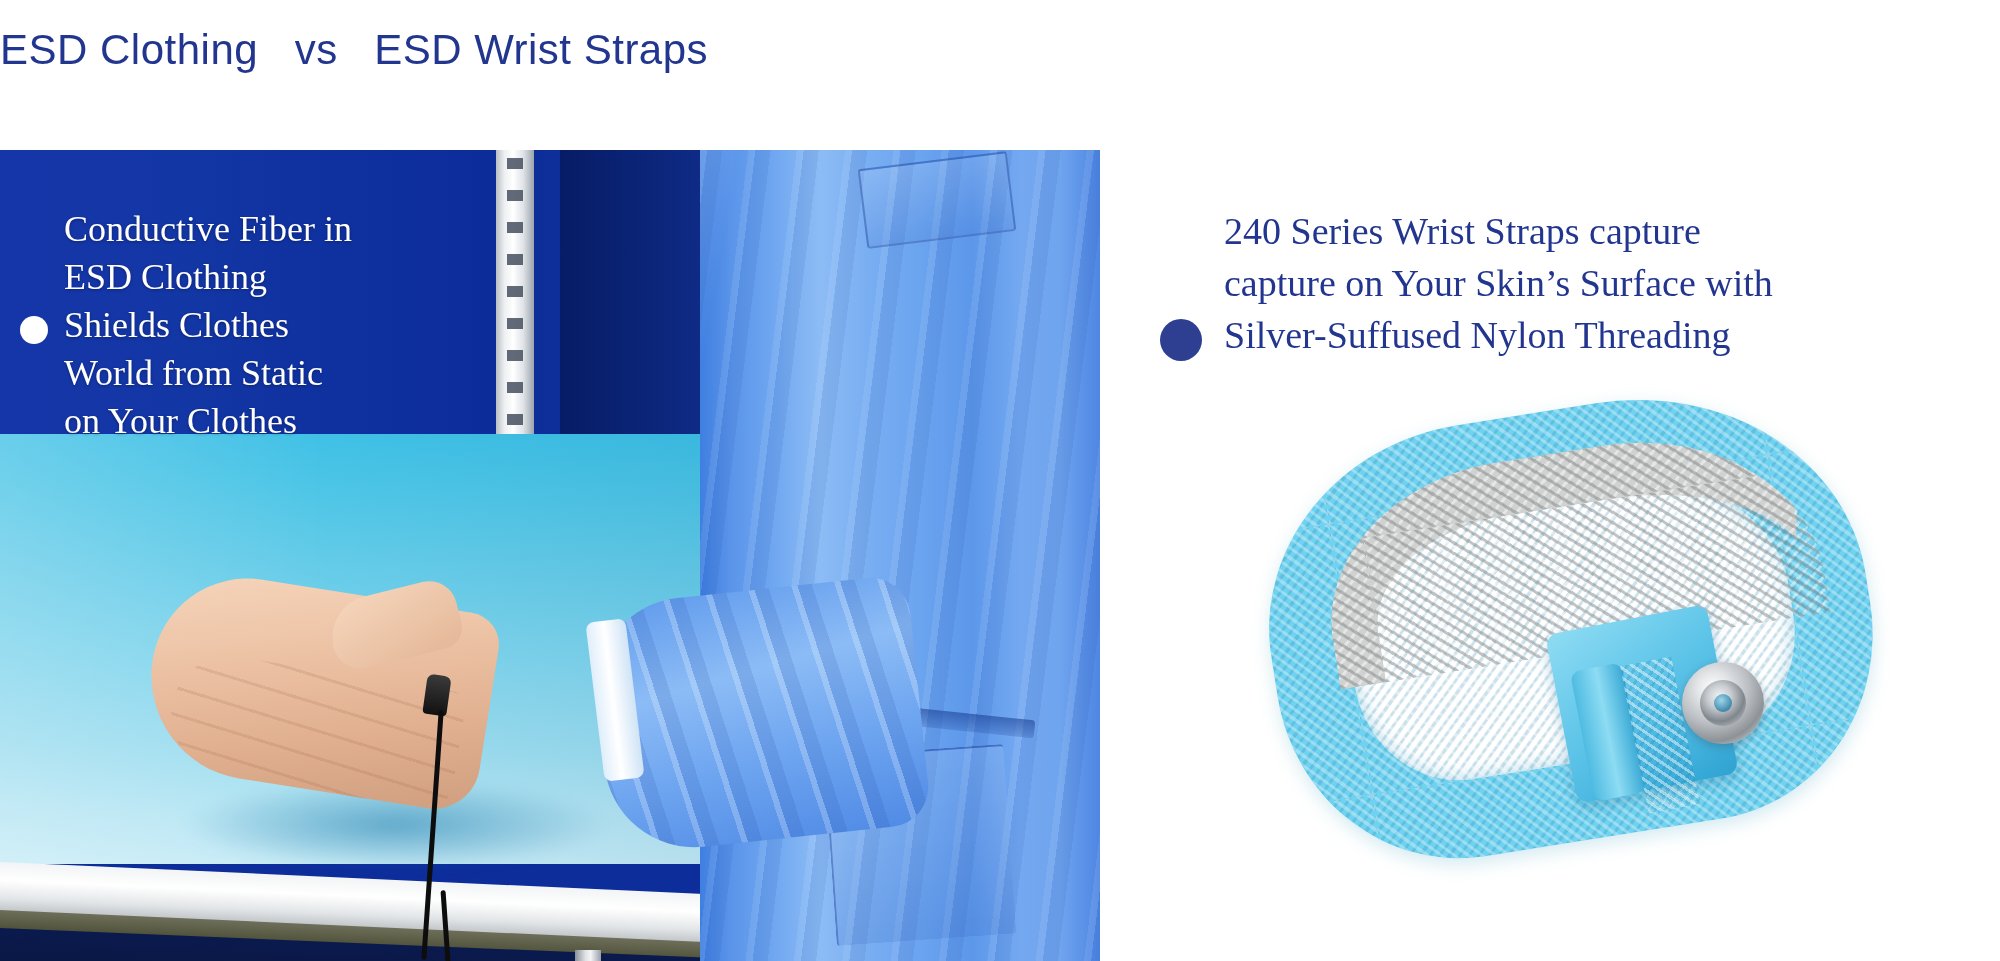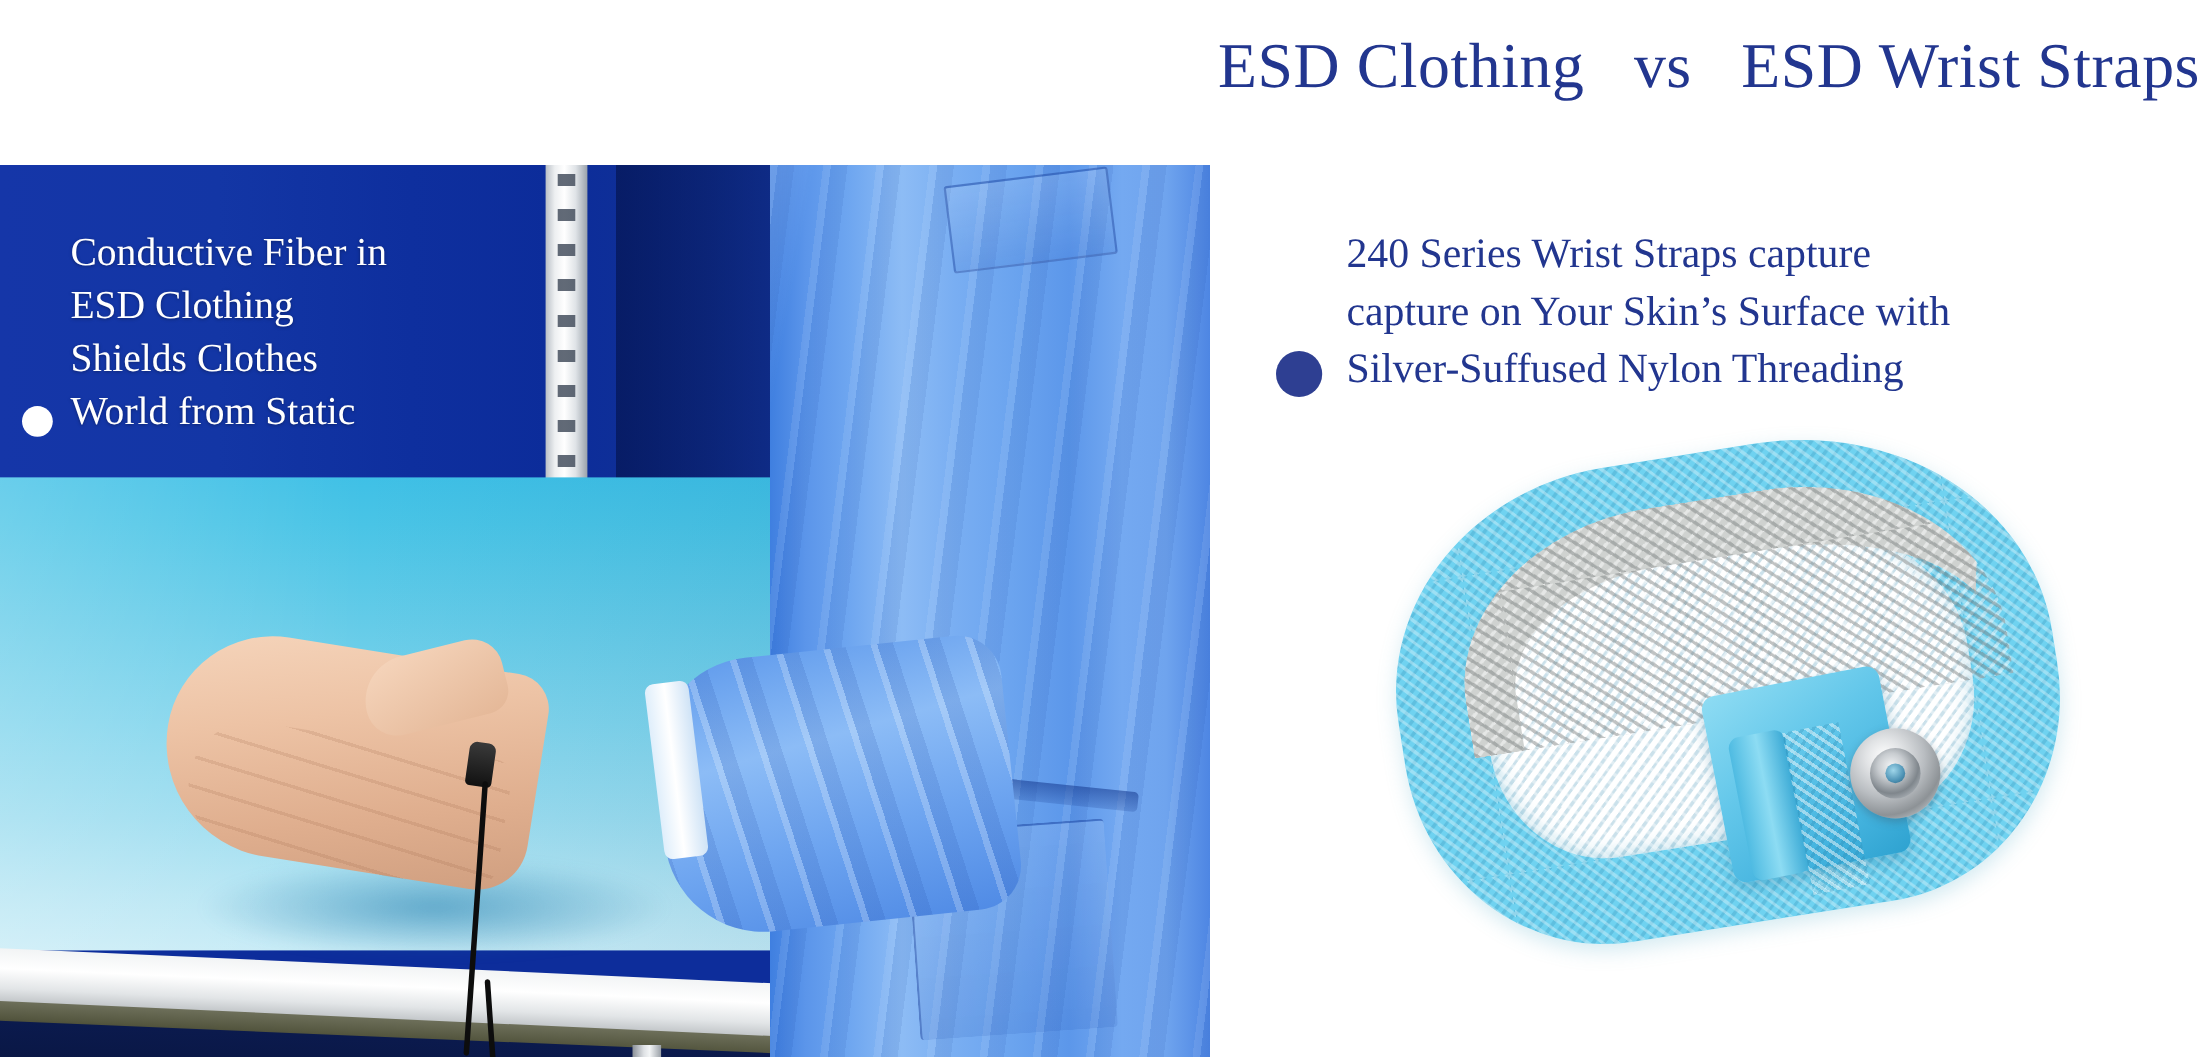--- a/index.html
+++ b/index.html
@@ -15,27 +15,27 @@
     width: 2000px;
     height: 961px;
     background: #ffffff;
   }
 
   
   #title {
     position: absolute;
     left: 0; top: 26px;
     width: 2000px;
-    text-align: right;
+    text-align: left;
     color: #22368f;
-    font-size: 58px;
+    font-size: 42px;
     font-weight: 400;
     letter-spacing: 0.5px;
     white-space: pre;
-    font-family: Liberation Serif, serif;
+    font-family: Liberation Sans, sans-serif;
   }
 
   
   #left-photo {
     position: absolute;
     left: 0; top: 150px;
     width: 1100px; height: 811px;
     overflow: hidden;
     background: #0d2d9b;
   }
@@ -252,21 +252,21 @@
   
   #left-text {
     position: absolute;
     left: 20px; top: 205px;
     width: 430px;
     color: #ffffff;
     font-size: 36px;
     line-height: 48px;
     text-shadow: 0 1px 3px rgba(0,0,0,.35);
   }
-  #left-text .bullet-row { display: flex; align-items: flex-end; }
+  #left-text .bullet-row { display: flex; align-items: center; }
   .dot-white {
     flex: 0 0 auto;
     width: 28px; height: 28px;
     border-radius: 50%;
     background: #ffffff;
     margin: 10px 16px 0 0;
   }
   #left-text .lines { display: block; }
   #left-text .lines span { display: block; white-space: pre; }
 
@@ -443,20 +443,21 @@
   </div>
 
   <div id="left-text">
     <div class="bullet-row">
       <span class="dot-white"></span>
       <span class="lines">
         <span>Conductive Fiber in</span>
         <span>ESD Clothing</span>
         <span>Shields Clothes</span>
         <span>World from Static</span>
+        <span>on Your Clothes</span>
       </span>
     </div>
   </div>
 
   <div id="right-text">
     <div class="bullet-row">
       <span class="dot-navy"></span>
       <span class="lines">
         <span>240 Series Wrist Straps capture</span>
         <span>capture on Your Skin’s Surface with</span>

